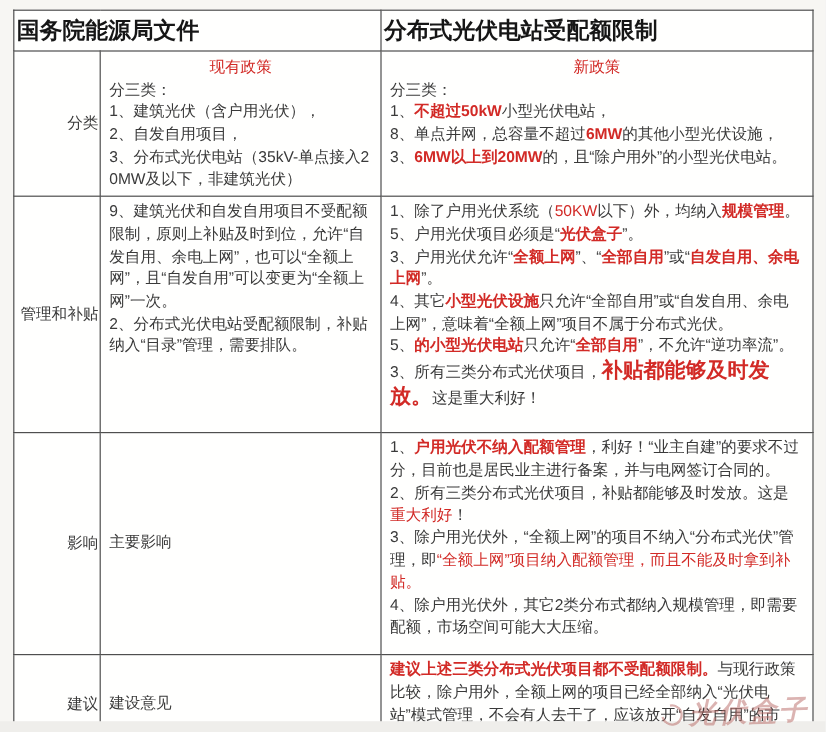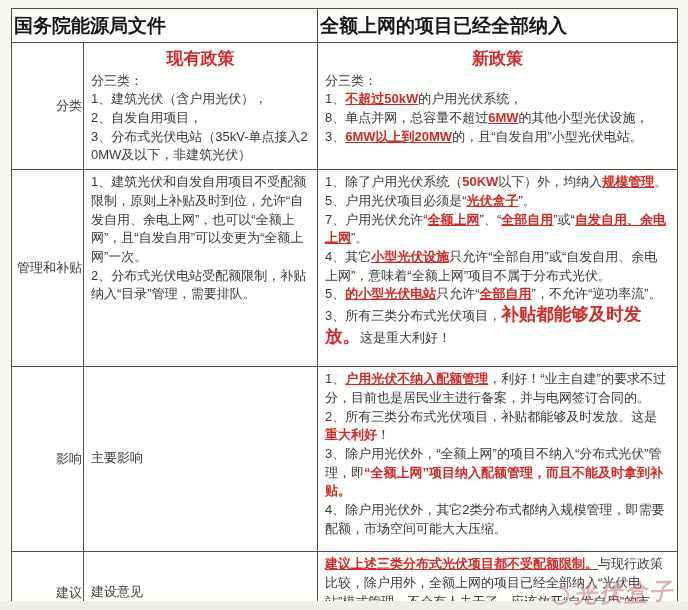--- a/index.html
+++ b/index.html
@@ -33,26 +33,26 @@
     letter-spacing:0;
   }
   td.cell{
     vertical-align:top;padding:3px 7px 4px 7px;
     font-size:13px;line-height:1.44;
     word-break:break-all;
   }
   td.cell.vcenter{vertical-align:middle;}
   .h0{height:111px;} .h1{height:192px;margin-left:36px;} .h2{height:180px;} .h3{height:73px;}
   .subhead{
-    text-align:center;color:var(--red);font-weight:bold;
-    font-size:17px;line-height:1.5;
+    text-align:center;color:var(--red);font-weight:normal;
+    font-size:13px;line-height:1.5;
   }
   .line{display:block;}
-  .s-b{color:var(--red);font-weight:bold;margin-top:24px;}
-  .s-bu{color:var(--red);font-weight:bold;text-decoration:underline;margin-top:36px;}
+  .s-b{color:var(--red);font-weight:normal;margin-top:24px;}
+  .s-bu{color:var(--red);font-weight:bold;margin-top:36px;}
   .s-big{color:var(--red);font-weight:bold;font-size:17.5px;line-height:1.15;}
   .strip{
     position:absolute;left:0;right:0;bottom:0;height:9px;
     background:#efeeeb;
   }
   .wm{
     position:absolute;right:14px;bottom:1px;
     display:flex;align-items:center;gap:5px;
     opacity:.5;color:var(--wm);
     font-size:23px;font-style:italic;font-weight:bold;
@@ -75,58 +75,58 @@
 
   <table class="policy">
     <colgroup>
         <col class="c1">
         <col class="c2">
         <col class="c3">
       </colgroup>
     <tbody>
       <tr>
         <td class="title" colspan="2">国务院能源局文件</td>
-        <td class="title">全额上网的项目已经全部纳入</td>
+        <td class="title">分布式光伏电站受配额限制</td>
       </tr>
 
       <tr>
         <td class="label h0">分类</td>
         <td class="cell">
           <div class="subhead">现有政策</div>
           <div>
               <div class="line"><span>分三类：</span></div>
               <div class="line"><span>1、建筑光伏（含户用光伏），</span></div>
               <div class="line"><span>2、自发自用项目，</span></div>
               <div class="line"><span>3、分布式光伏电站（35kV-单点接入20MW及以下，非建筑光伏）</span></div>
             </div>
         </td>
         <td class="cell">
           <div class="subhead">新政策</div>
           <div>
               <div class="line"><span>分三类：</span></div>
-              <div class="line"><span>1、</span><span class="s-bu">不超过50kW</span><span>的户用光伏系统，</span></div>
+              <div class="line"><span>1、</span><span class="s-bu">不超过50kW</span><span>小型光伏电站，</span></div>
               <div class="line"><span>8、单点并网，总容量不超过</span><span class="s-bu">6MW</span><span>的其他小型光伏设施，</span></div>
-              <div class="line"><span>3、</span><span class="s-bu">6MW以上到20MW</span><span>的，且“自发自用”小型光伏电站。</span></div>
+              <div class="line"><span>3、</span><span class="s-bu">6MW以上到20MW</span><span>的，且“除户用外”的小型光伏电站。</span></div>
             </div>
         </td>
       </tr>
 
       <tr>
         <td class="label h1">管理和补贴</td>
         <td class="cell">
           <div>
-              <div class="line"><span>1、建筑光伏和自发自用项目不受配额限制，原则上补贴及时到位，允许“自发自用、余电上网”，也可以“全额上网”，且“自发自用”可以变更为“全额上网”一次。</span></div>
+              <div class="line"><span>9、建筑光伏和自发自用项目不受配额限制，原则上补贴及时到位，允许“自发自用、余电上网”，也可以“全额上网”，且“自发自用”可以变更为“全额上网”一次。</span></div>
               <div class="line"><span>2、分布式光伏电站受配额限制，补贴纳入“目录”管理，需要排队。</span></div>
             </div>
         </td>
         <td class="cell">
           <div>
               <div class="line"><span>1、除了户用光伏系统（</span><span class="s-b">50KW</span><span>以下）外，均纳入</span><span class="s-bu">规模管理</span><span>。</span></div>
               <div class="line"><span>5、户用光伏项目必须是“</span><span class="s-bu">光伏盒子</span><span>”。</span></div>
-              <div class="line"><span>7、户用光伏允许“</span><span class="s-bu">全额上网</span><span>”、“</span><span class="s-bu">全部自用</span><span>”或“</span><span class="s-bu">自发自用、余电上网</span><span>”。</span></div>
+              <div class="line"><span>3、户用光伏允许“</span><span class="s-bu">全额上网</span><span>”、“</span><span class="s-bu">全部自用</span><span>”或“</span><span class="s-bu">自发自用、余电上网</span><span>”。</span></div>
               <div class="line"><span>4、其它</span><span class="s-bu">小型光伏设施</span><span>只允许“全部自用”或“自发自用、余电上网”，意味着“全额上网”项目不属于分布式光伏。</span></div>
               <div class="line"><span>5、</span><span class="s-bu">的小型光伏电站</span><span>只允许“</span><span class="s-bu">全部自用</span><span>”，不允许“逆功率流”。</span></div>
               <div class="line"><span>3、所有三类分布式光伏项目，</span><span class="s-big">补贴都能够及时发放。</span><span>这是重大利好！</span></div>
             </div>
         </td>
       </tr>
 
       <tr>
         <td class="label h2">影响</td>
         <td class="cell vcenter">

